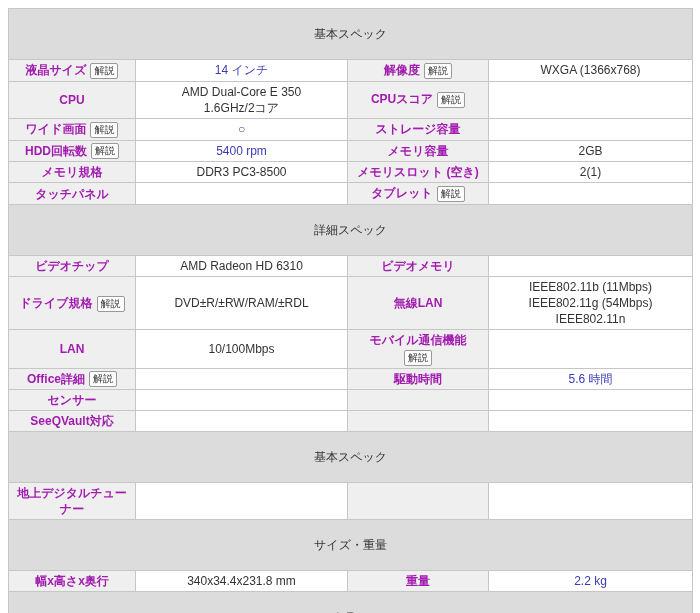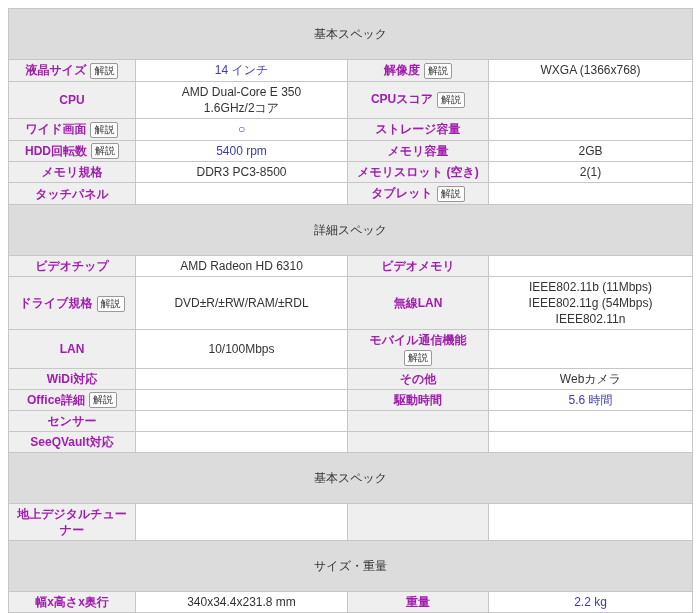--- a/index.html
+++ b/index.html
@@ -129,26 +129,20 @@
 IEEE802.11g (54Mbps)
 IEEE802.11n</span></td>
         </tr>
         <tr>
           <td class="label"><span class="lbl">LAN</span></td>
           <td class="value"><span class="vtext">10/100Mbps</span></td>
           <td class="label"><span class="lbl">モバイル通信機能</span><br><a class="kaisetsu">解説</a></td>
           <td class="value"></td>
         </tr>
         <tr>
-          <td class="label"><span class="lbl">WiDi対応</span></td>
-          <td class="value"></td>
-          <td class="label"><span class="lbl">その他</span></td>
-          <td class="value"><span class="vtext">Webカメラ</span></td>
-        </tr>
-        <tr>
           <td class="label"><span class="lbl">Office詳細</span><a class="kaisetsu">解説</a></td>
           <td class="value"></td>
           <td class="label"><span class="lbl">駆動時間</span></td>
           <td class="value"><a class="vlink">5.6 時間</a></td>
         </tr>
         <tr>
           <td class="label"><span class="lbl">センサー</span></td>
           <td class="value"></td>
           <td class="label"></td>
           <td class="value"></td>

